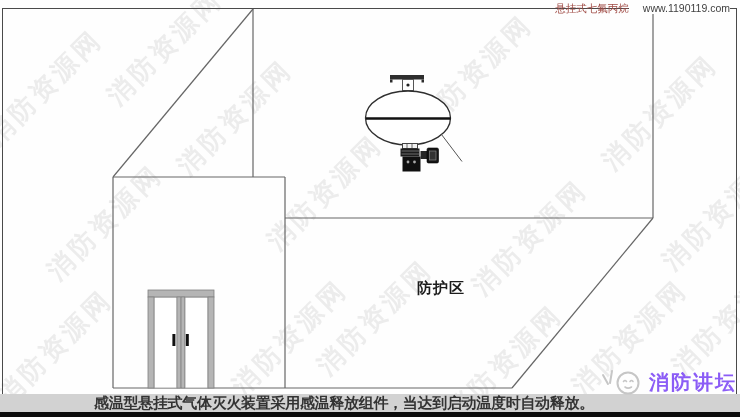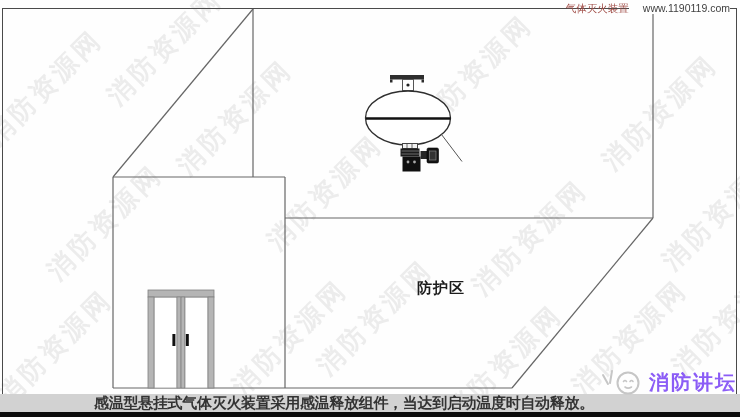--- a/index.html
+++ b/index.html
@@ -106,21 +106,21 @@
       <rect x="429.5" y="151" width="6.5" height="9" fill="#333" stroke="#888" stroke-width="0.7"></rect>
       <path d="M441.5 134.5 L462 161.5" stroke="#555" stroke-width="1" fill="none"></path>
     </g>
   </svg>
 
 
 
   <div class="abs" id="zone-label">防护区</div>
 
   <div class="abs" id="site-credit">
-    <span class="cn">气体灭火装置</span><span class="url">www.1190119.com</span>
+    <span class="cn">悬挂式七氟丙烷</span><span class="url">www.1190119.com</span>
   </div>
 
   <div class="abs" id="caption-bar">
     <span id="caption-text">感温型悬挂式气体灭火装置采用感温释放组件，当达到启动温度时自动释放。</span>
   </div>
 
   <div class="abs" id="bottom-bar"></div>
 
   <div class="abs" id="forum-logo">
     <svg width="44" height="30" viewBox="0 0 44 30">

